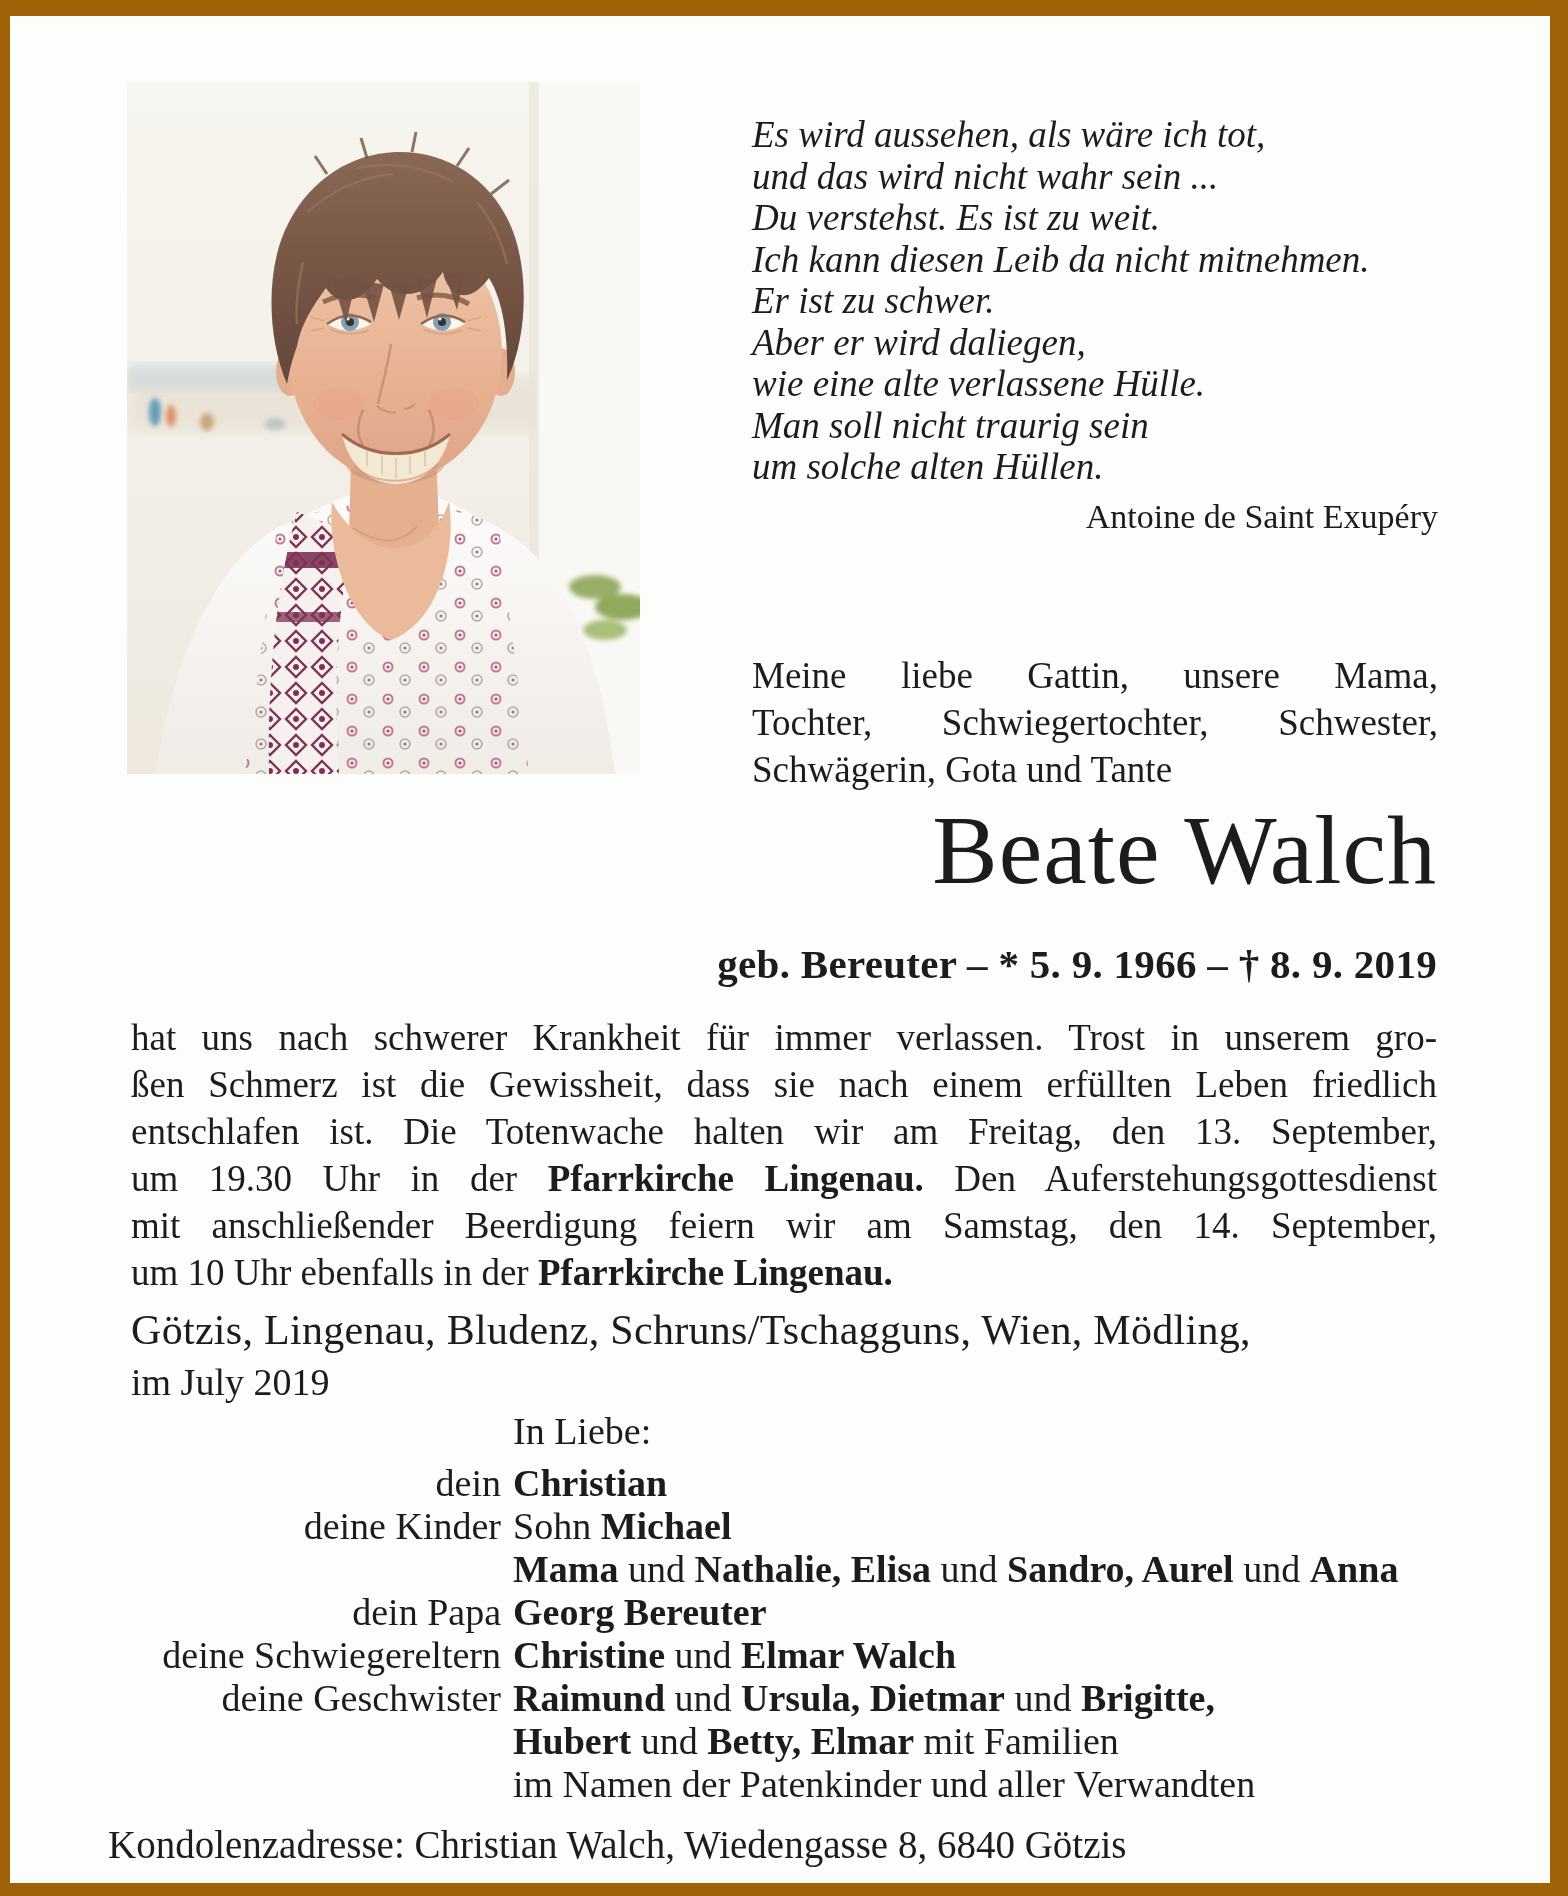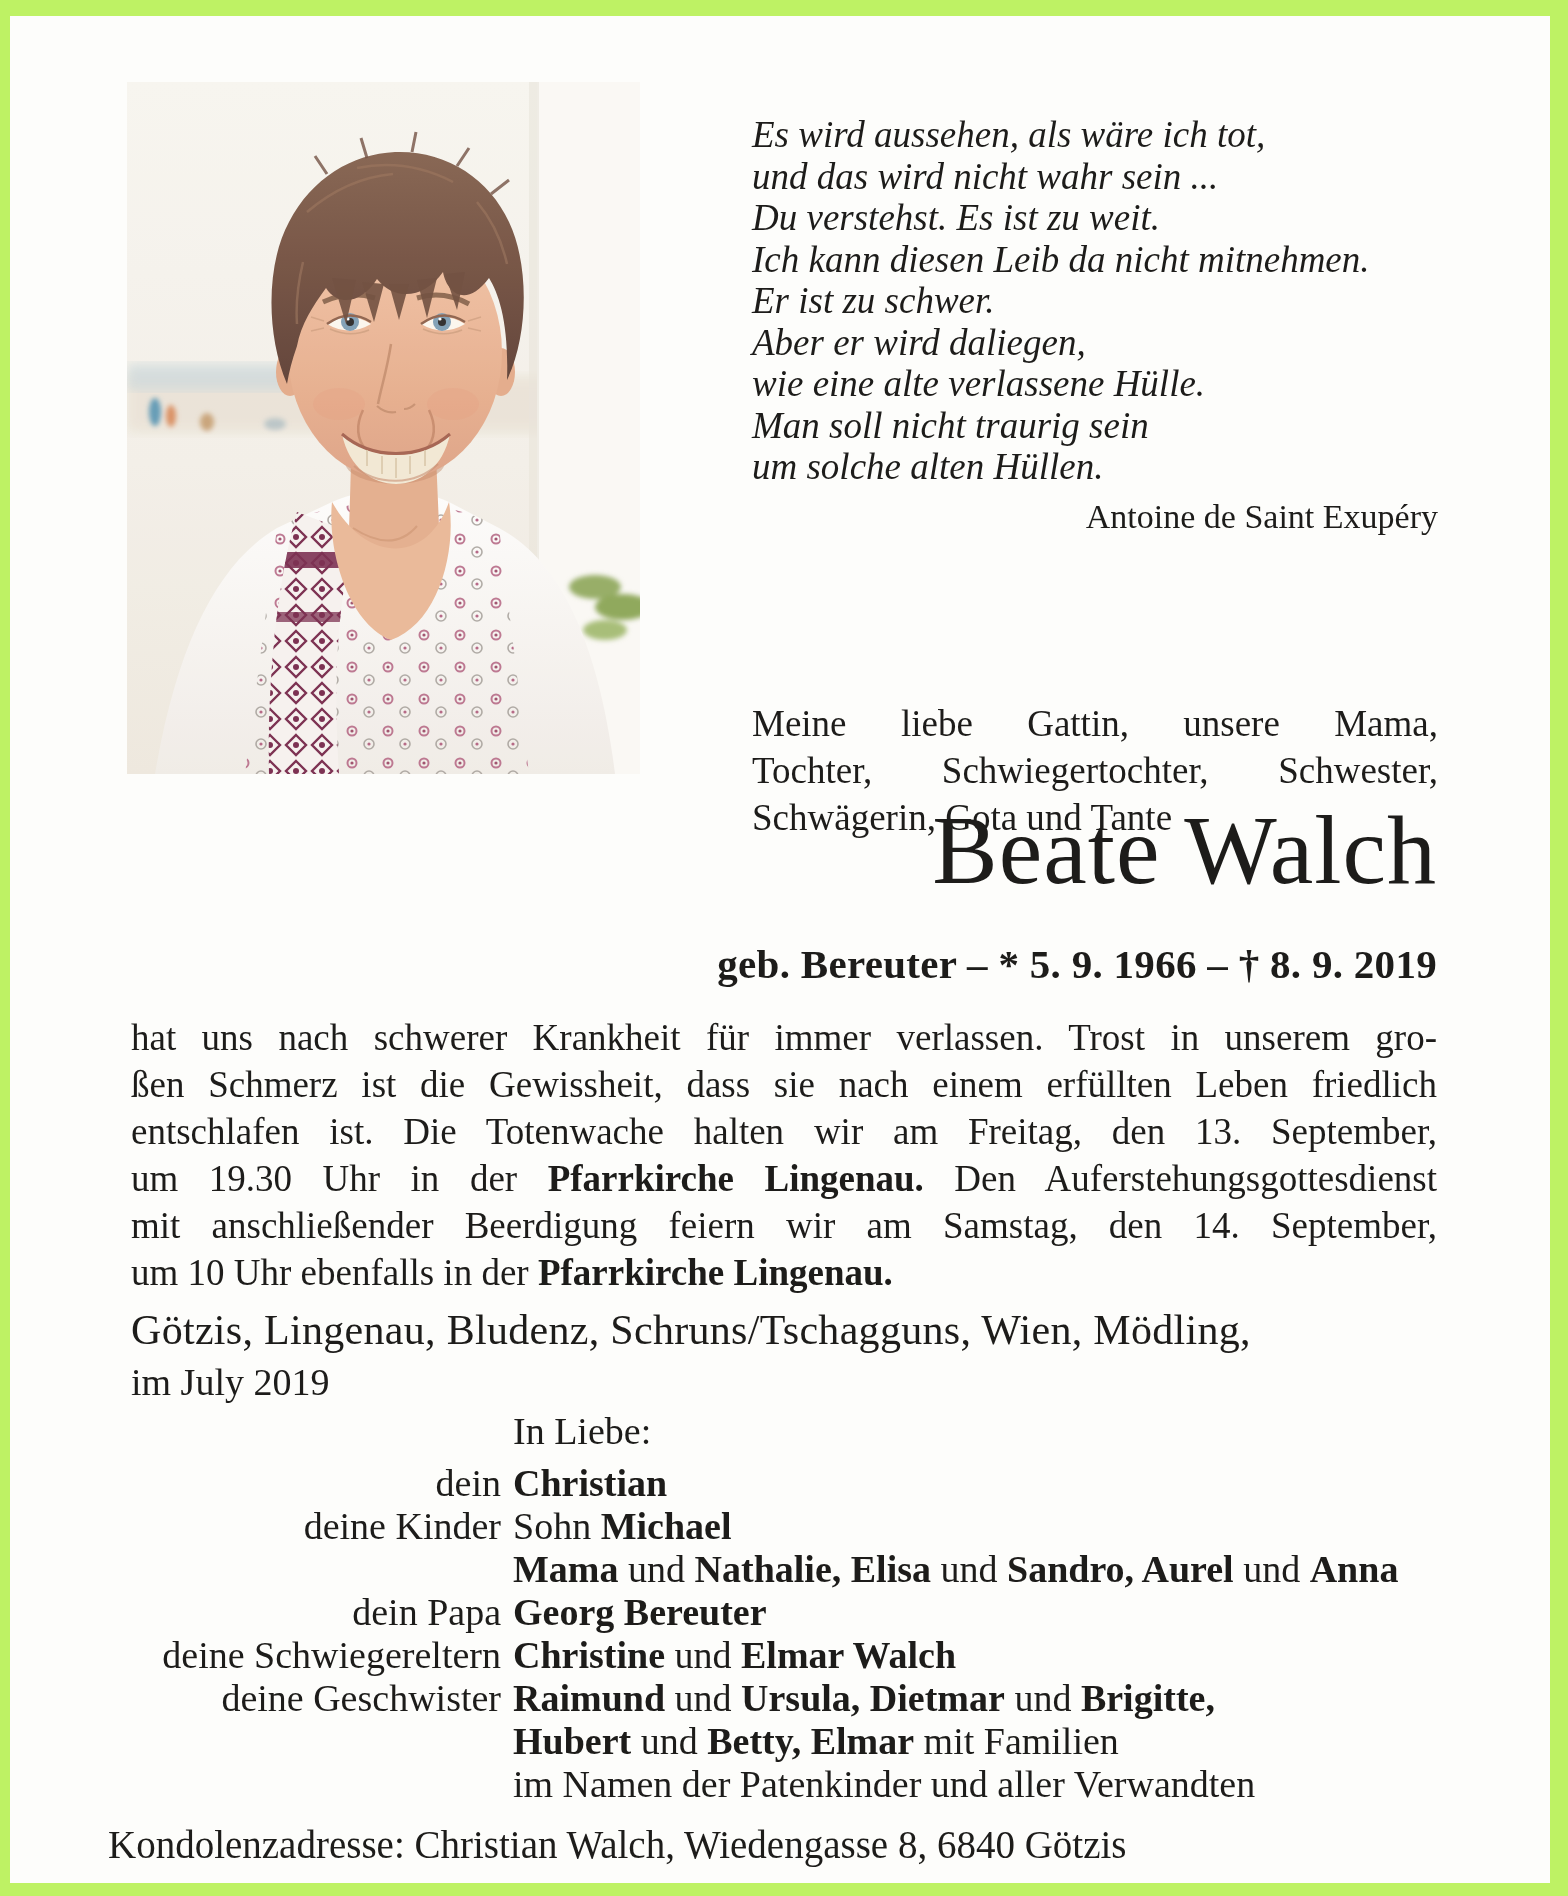--- a/index.html
+++ b/index.html
@@ -3,37 +3,37 @@
 <meta charset="utf-8">
 <style>
   html, body { margin: 0; padding: 0; }
   body {
     width: 1568px; height: 1896px;
     background: #222;
     font-family: "Liberation Serif", "DejaVu Serif", serif;
     color: #1d1c1a;
     overflow: hidden;
   }
-  .page { position: relative; width: 1568px; height: 1896px; background: #bef264; }
+  .page { position: relative; width: 1568px; height: 1896px; background: #a16207; }
   .paper {
     position: absolute; left: 10px; top: 16px; right: 18px; bottom: 13px;
     background: #fdfdfb;
   }
   .blk { position: absolute; }
 
   
   .photo { position: absolute; left: 127px; top: 82px; width: 513px; height: 692px; display: block; }
 
   
   .quote { left: 752px; top: 114px; width: 686px; font-style: italic; font-size: 37px; line-height: 41.5px; }
   .qline { white-space: nowrap; }
   .attr { margin-top: 8px; font-style: normal; font-size: 34px; text-align: right; }
 
   
-  .intro { left: 752px; top: 652px; width: 686px; font-size: 37px; line-height: 47px; margin-top: 48px; }
+  .intro { left: 752px; top: 652px; width: 686px; font-size: 37px; line-height: 47px; }
 
   .jline { text-align: justify; text-align-last: justify; }
   .jline.last { text-align-last: left; }
 
   
   .name { left: 131px; top: 796px; width: 1306px; text-align: right;
           font-size: 98px; line-height: 1.12; font-weight: 400; margin: 0; letter-spacing: 1px; }
   .dates { left: 131px; top: 940px; width: 1306px; text-align: right;
            font-size: 41px; font-weight: 700; letter-spacing: 0.3px; }
 

